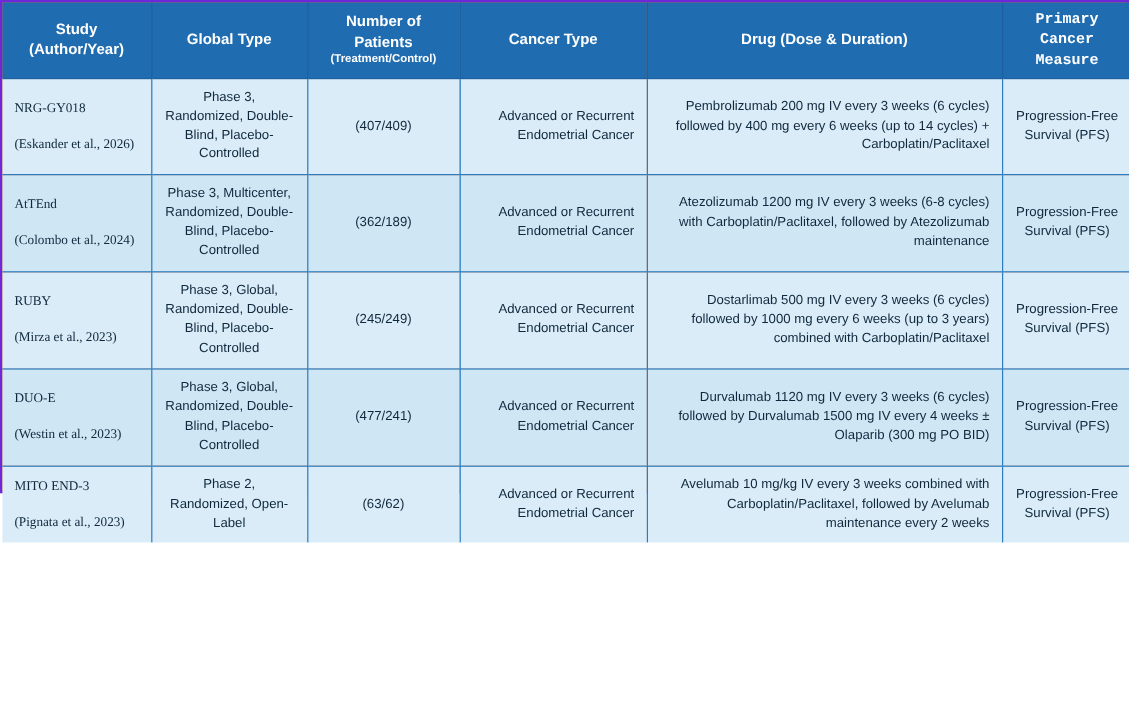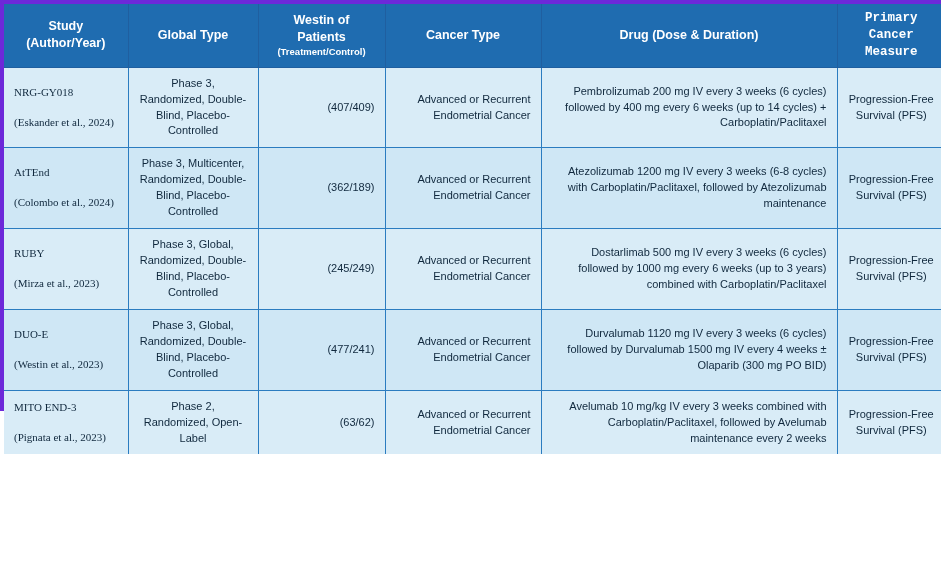--- a/index.html
+++ b/index.html
@@ -10,21 +10,21 @@
   body {
     width: 941px;
     height: 585px;
     font-family: "Liberation Sans", sans-serif;
     overflow: hidden;
   }
   #table-wrap {
     width: 941px;
     height: 411px;
     box-sizing: border-box;
-    border: 4px solid #6d28d9;
+    border: 2px solid #6d28d9;
     background: #f97316;
   }
   table.study-table {
     width: 100%;
     height: 100%;
     border-collapse: collapse;
     table-layout: fixed;
   }
   table.study-table thead th {
     background: #1f6cb0;
@@ -71,21 +71,21 @@
   }
   .col-study    { width: 124px; }
   .col-type     { width: 130px; }
   .col-patients { width: 127px; }
   .col-cancer   { width: 156px; }
   .col-drug     { width: 296px; }
   .col-outcome  { width: 108px; }
 
   td.c-study   { text-align: left; font-family: Liberation Serif, serif; }
   td.c-type    { text-align: center; }
-  td.c-patients{ text-align: right; }
+  td.c-patients{ text-align: center; }
   td.c-cancer  { text-align: right; }
   td.c-drug    { text-align: right; }
   td.c-outcome { text-align: center; }
 
   .study-name { display: block; margin-bottom: 14px; }
   .study-cite { display: block; }
 </style>
 </head>
 <body>
 
@@ -102,42 +102,42 @@
     <thead>
       <tr>
         <th>
           <span>Study</span><br>
           <span>(Author/Year)</span>
         </th>
         <th>
           <span>Global Type</span>
         </th>
         <th>
-          <span>Westin of</span><br>
+          <span>Number of</span><br>
           <span>Patients</span>
           <span class="sub">(Treatment/Control)</span>
         </th>
         <th>
           <span>Cancer Type</span>
         </th>
         <th>
           <span>Drug (Dose &amp; Duration)</span>
         </th>
         <th>
           <span>Primary</span><br>
           <span>Cancer</span><br>
           <span>Measure</span>
         </th>
       </tr>
     </thead>
     <tbody>
       <tr class="row-base">
         <td class="c-study">
           <span class="study-name">NRG-GY018</span>
-          <span class="study-cite">(Eskander et al., 2024)</span>
+          <span class="study-cite">(Eskander et al., 2026)</span>
         </td>
         <td class="c-type">Phase 3, Randomized, Double-Blind, Placebo-Controlled</td>
         <td class="c-patients">(407/409)</td>
         <td class="c-cancer">Advanced or Recurrent Endometrial Cancer</td>
         <td class="c-drug">Pembrolizumab 200 mg IV every 3 weeks (6 cycles) followed by 400 mg every 6 weeks (up to 14 cycles) + Carboplatin/Paclitaxel</td>
         <td class="c-outcome">Progression-Free Survival (PFS)</td>
       </tr>
       <tr class="row-alt">
         <td class="c-study">
           <span class="study-name">AtTEnd</span>

